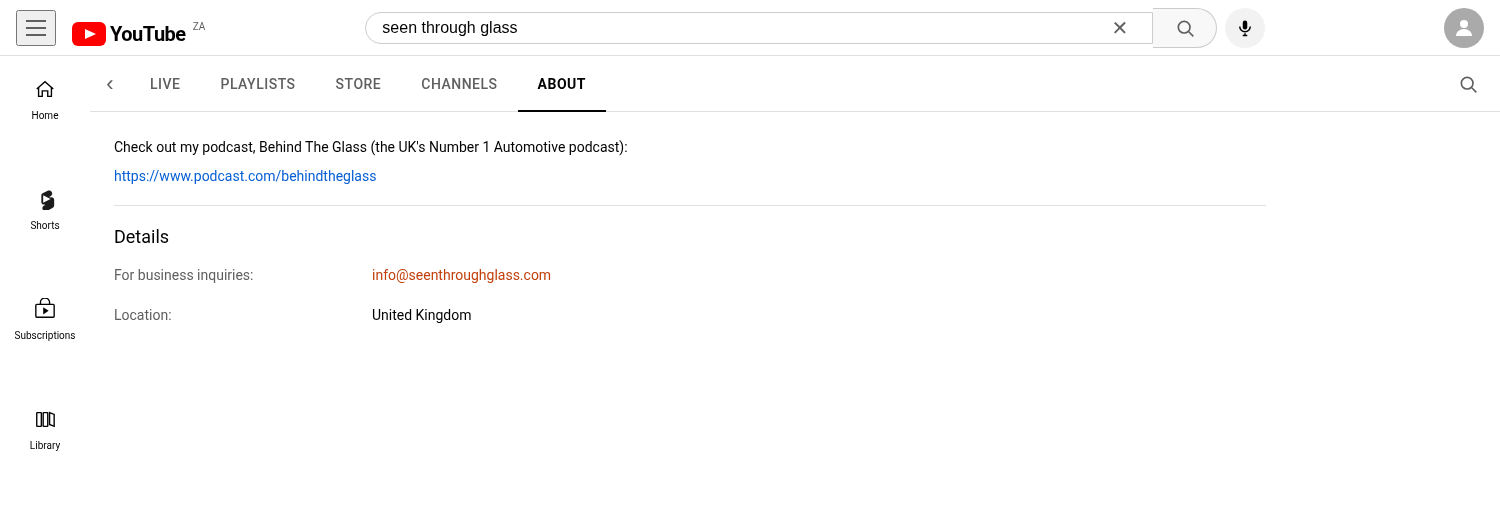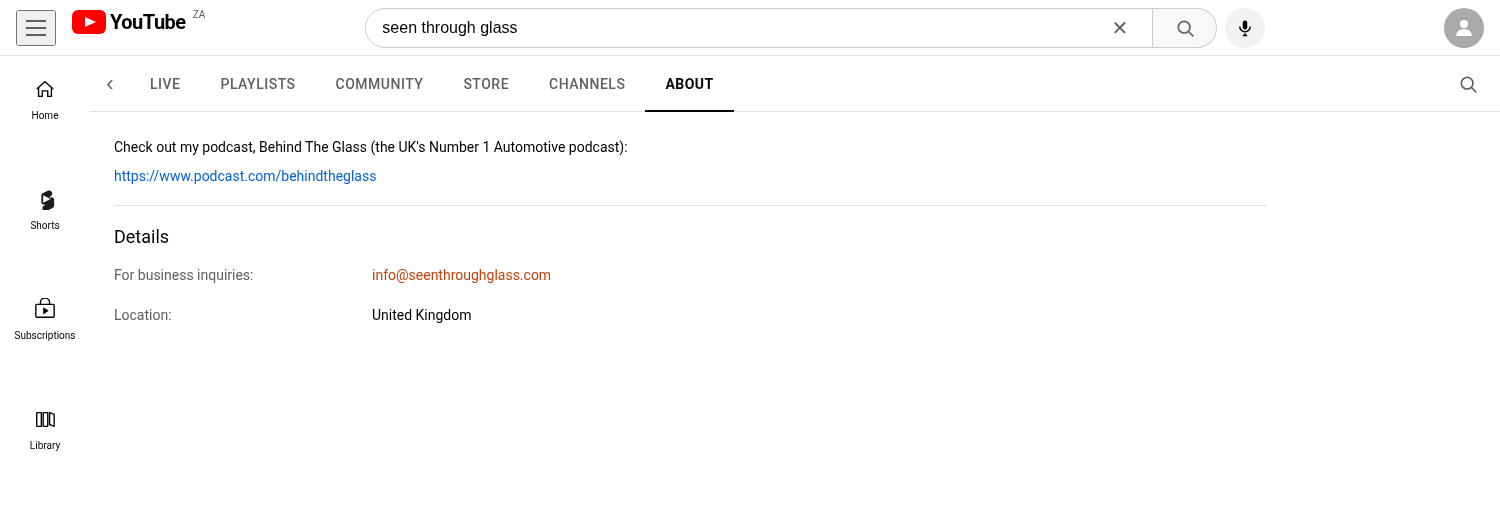--- a/index.html
+++ b/index.html
@@ -12,21 +12,21 @@
       padding: 0 16px;
       height: 56px;
       border-bottom: 1px solid #e0e0e0;
       position: fixed;
       top: 0; left: 0; right: 0;
       background: #fff;
       z-index: 100;
     }
     .header-left {
       display: flex;
-      align-items: flex-start;
+      align-items: flex-end;
       gap: 16px;
       min-width: 260px;
     }
     .hamburger-icon {
       cursor: pointer;
       display: flex;
       flex-direction: column;
       gap: 5px;
       padding: 8px;
     }
@@ -64,21 +64,21 @@
       align-items: center;
       max-width: 900px;
       margin: 0 auto;
     }
     .search-bar {
       display: flex;
       align-items: center;
       border: 1px solid #ccc;
       border-radius: 40px 0 0 40px;
       flex: 1;
-      height: 40px;
+      height: 32px;
       padding: 0 16px;
       background: #fff;
     }
     .search-input {
       border: none;
       outline: none;
       font-size: 16px;
       flex: 1;
       color: #030303;
       background: transparent;
@@ -397,23 +397,20 @@
       <span style="font-size:22px; font-weight:300;">‹</span>
     </button>
 
     <div class="tab-item">
       <span>LIVE</span>
     </div>
     <div class="tab-item">
       <span>PLAYLISTS</span>
     </div>
     <div class="tab-item">
-      <span>COMMUNITY</span>
-    </div>
-    <div class="tab-item">
       <span>STORE</span>
     </div>
     <div class="tab-item">
       <span>CHANNELS</span>
     </div>
     <div class="tab-item active">
       <span>ABOUT</span>
     </div>
 
     <button class="tab-search-btn">

